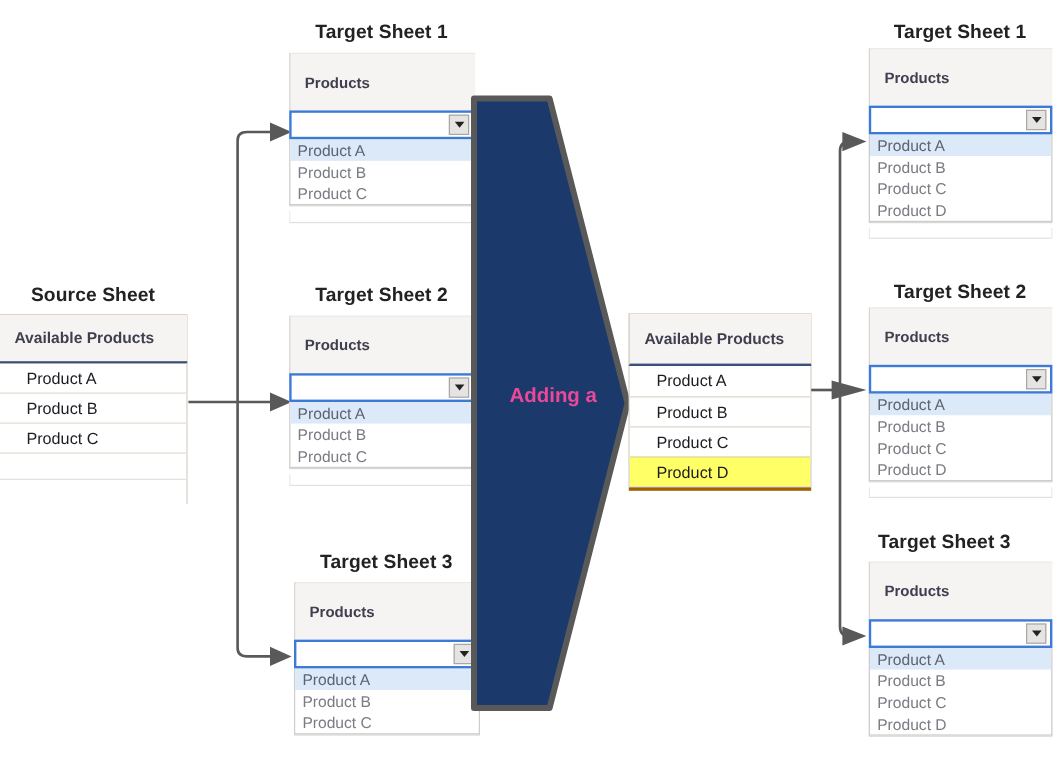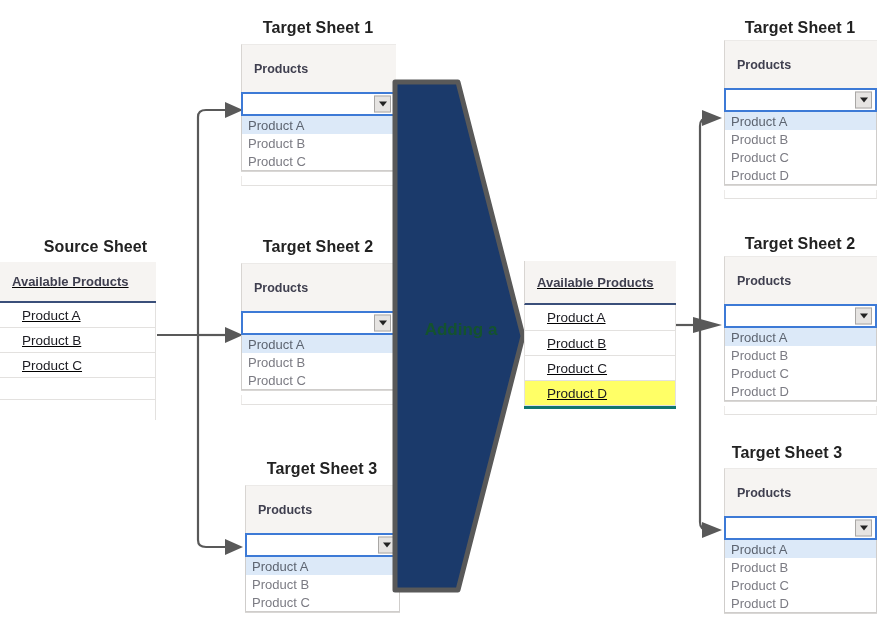--- a/index.html
+++ b/index.html
@@ -28,23 +28,22 @@
     font-size: 16px;
     font-weight: bold;
     color: #222222;
     text-align: center;
     white-space: nowrap;
     letter-spacing: 0.1px;
   }
 
   .grid {
     position: absolute;
-    background: #0f766e;
-    box-sizing: border-box;
-    text-decoration: underline;
+    background: #a16207;
+    box-sizing: border-box;
   }
   .grid-head {
     background: #f6f4f2;
     border-bottom: 2px solid #3a4f7a;
     box-sizing: border-box;
     display: flex;
     align-items: center;
     color: #3f3f4f;
     font-size: 13px;
     font-weight: bold;
@@ -139,35 +138,35 @@
     top: 78px;
     width: 136px;
     height: 516px;
   }
   .big-arrow-label {
     position: absolute;
     left: 402px;
     top: 318px;
     width: 118px;
     text-align: center;
-    color: #14532d;
+    color: #ec4899;
     font-size: 17px;
     font-weight: bold;
     line-height: 24px;
     pointer-events: none;
   }
 
   .connector { position: absolute; left: 0; top: 0; }
 </style>
 </head>
 <body>
 
 <div class="canvas">
 
-  <div class="sheet-title" style="left:0px; top:238px; width:155px;margin-left:18px;">Source Sheet</div>
+  <div class="sheet-title" style="left:0px; top:238px; width:155px;">Source Sheet</div>
 
   <div class="grid" style="left:-1px; top:262px; width:157px; height:158px;">
     <div class="grid-head with-left-rule" style="height:41px;">Available Products</div>
     <div class="grid-row" style="height:25px;">Product A</div>
     <div class="grid-row" style="height:25px;">Product B</div>
     <div class="grid-row" style="height:25px;">Product C</div>
     <div class="grid-row empty" style="height:22px;"></div>
     <div class="grid-row empty" style="height:20px;border-bottom:none;"></div>
   </div>
 

